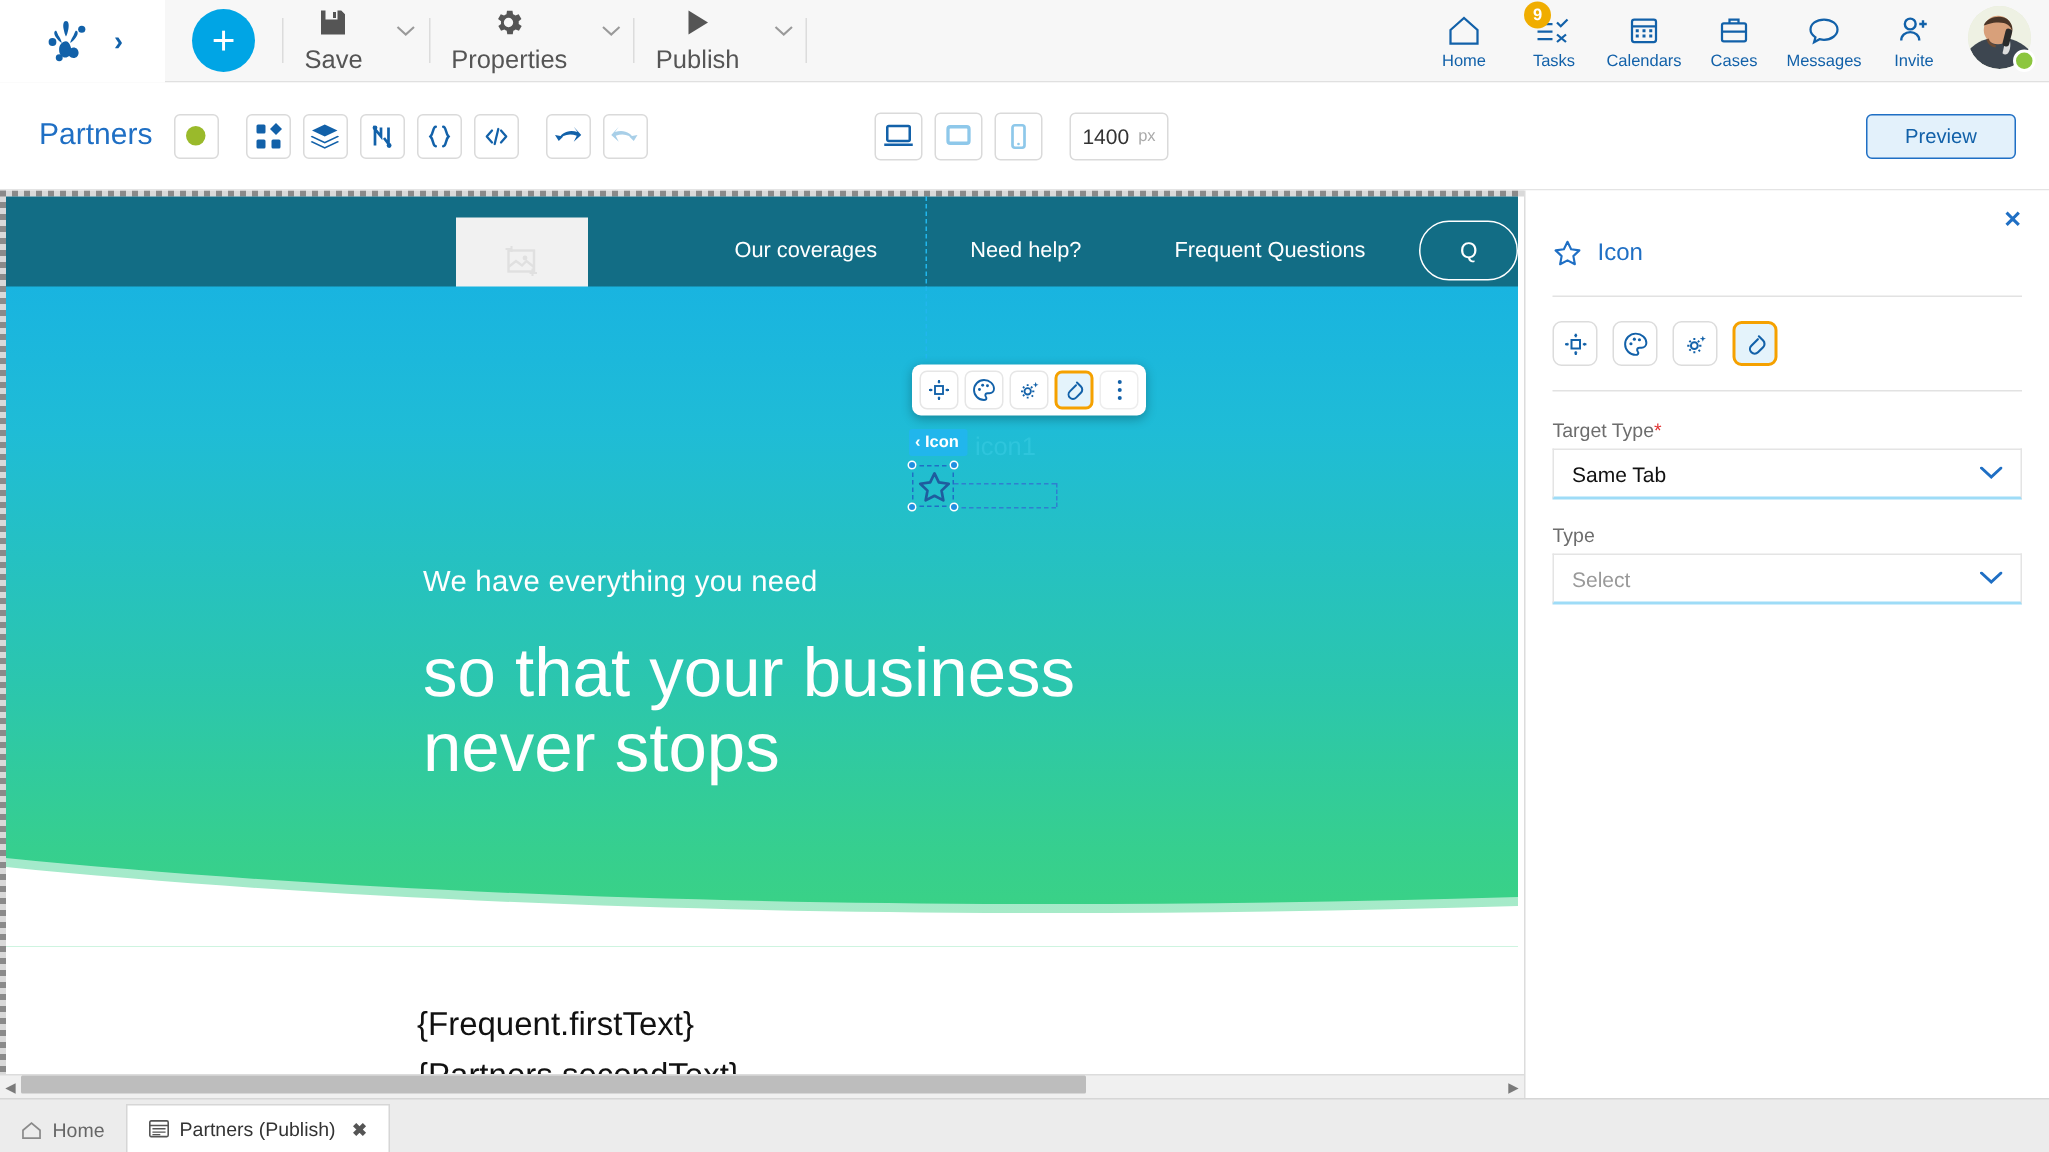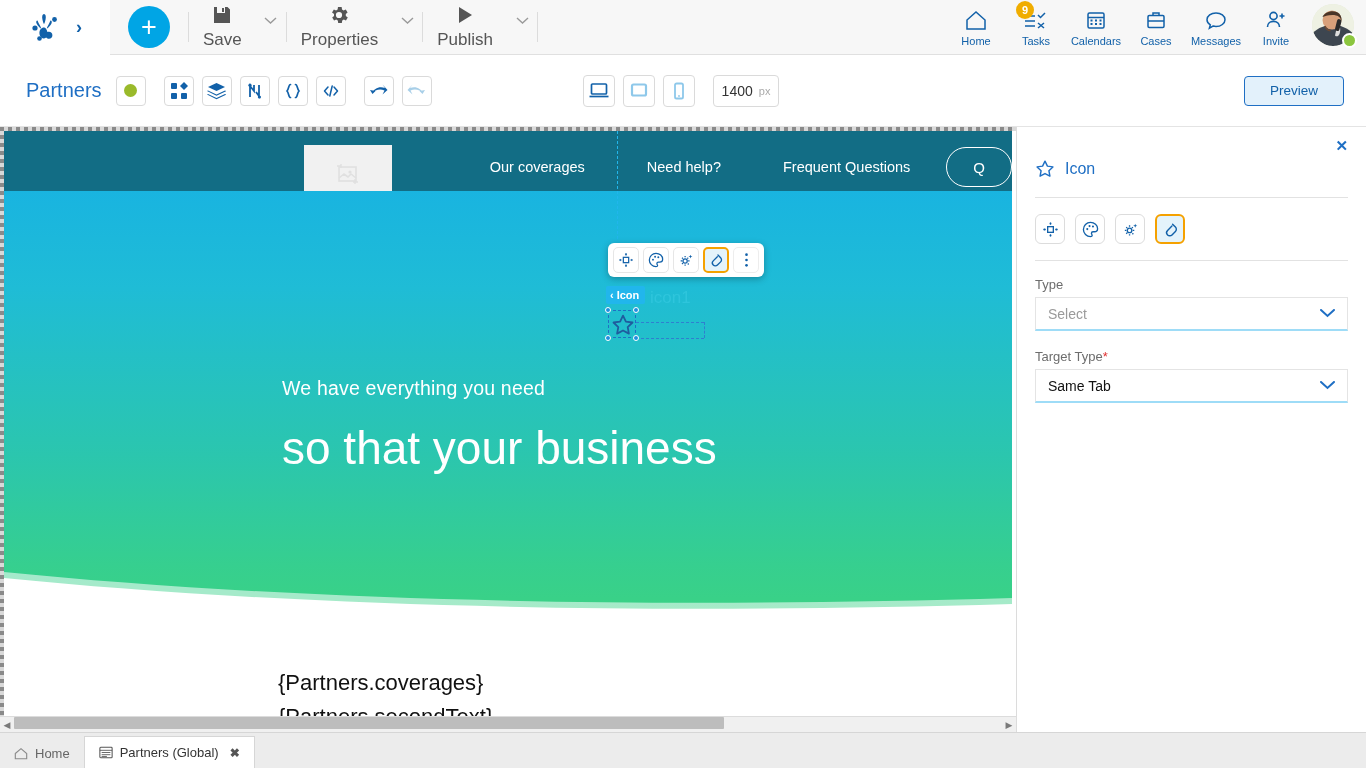--- a/index.html
+++ b/index.html
@@ -577,24 +577,25 @@
     </div>
 
     <div class="hero">
       <svg class="wave" viewBox="0 0 1008 90" preserveAspectRatio="none">
         <path d="M0 36 C 260 62, 600 74, 1008 62 L1008 90 L0 90 Z" fill="#ffffff"></path>
         <path d="M0 30 C 260 56, 600 68, 1008 56 L1008 68 C 600 80, 260 68, 0 42 Z" fill="#ffffff" opacity="0.55"></path>
       </svg>
       <div class="hero-sub">We have everything you need</div>
       <div class="hero-h1">
         <span>so that your business</span><br>
-      </div>
-    </div>
-
-    <div class="token-line" style="top:543px">{Partners.coverages}</div>
+        <span>never stops</span>
+      </div>
+    </div>
+
+    <div class="token-line" style="top:543px">{Frequent.firstText}</div>
     <div class="token-line" style="top:577px">{Partners.secondText}</div>
 
     <div class="guide-v" style="left:617px; top:4px; height:108px;"></div>
 
     <div class="float-toolbar" style="top:116px; left:608px;">
       <div class="ft-btn">
         <span>
           <svg width="16" height="16" viewBox="0 0 18 18">
               <g stroke="#1261a9" stroke-width="1.4" fill="none">
             <rect x="6" y="6" width="6" height="6"></rect>
@@ -721,62 +722,62 @@
       <div class="rp-tab active">
         <span>
           <svg width="17" height="17" viewBox="0 0 18 18">
             <path d="M11.2 3.4l3 3c1.3 1.3 1.3 3.4 0 4.7l-3.6 3.6c-1.3 1.3-3.4 1.3-4.7 0-1.3-1.3-1.3-3.4 0-4.7l4.6-4.6" fill="none" stroke="#1261a9" stroke-width="1.5" stroke-linecap="round"></path>
           </svg>
         </span>
       </div>
     </div>
 
     <div class="rp-divider" style="margin-top:16px"></div>
+
+    <div class="fld" style="margin-top:18px">
+      <div class="fld-label">
+        <span>Target Type</span><span class="req">*</span>
+      </div>
+      <div class="sel-ctl">
+        <span class="vv">Same Tab</span>
+        <span class="chev">
+          <svg width="15" height="9" viewBox="0 0 15 9">
+              <path d="M1 1l6.5 6L14 1" stroke="#1f6fc4" stroke-width="2" fill="none" stroke-linecap="round"></path>
+            </svg>
+        </span>
+      </div>
+    </div>
 
     <div class="fld" style="margin-top:16px">
       <div class="fld-label">Type</div>
       <div class="sel-ctl">
         <span class="ph">Select</span>
         <span class="chev">
           <svg width="15" height="9" viewBox="0 0 15 9">
               <path d="M1 1l6.5 6L14 1" stroke="#1f6fc4" stroke-width="2" fill="none" stroke-linecap="round"></path>
             </svg>
         </span>
       </div>
     </div>
-
-    <div class="fld" style="margin-top:18px">
-      <div class="fld-label">
-        <span>Target Type</span><span class="req">*</span>
-      </div>
-      <div class="sel-ctl">
-        <span class="vv">Same Tab</span>
-        <span class="chev">
-          <svg width="15" height="9" viewBox="0 0 15 9">
-              <path d="M1 1l6.5 6L14 1" stroke="#1f6fc4" stroke-width="2" fill="none" stroke-linecap="round"></path>
-            </svg>
-        </span>
-      </div>
-    </div>
   </div>
 
   <div class="bottombar">
     <div class="btab">
       <span>
         <svg width="14" height="13" viewBox="0 0 16 14">
             <path d="M1.5 7L8 1.5 14.5 7v6h-13z" fill="none" stroke="#8a8a8a" stroke-width="1.3"></path>
           </svg>
       </span>
       <span>Home</span>
     </div>
     <div class="btab active">
       <span>
         <svg width="14" height="13" viewBox="0 0 16 14">
           <rect x="1" y="1" width="14" height="12" rx="1" fill="none" stroke="#555" stroke-width="1.2"></rect>
           <path d="M1 4.5h14M3 7h10M3 9.5h10M3 11.5h6" stroke="#555" stroke-width="1"></path>
         </svg>
       </span>
-      <span>Partners (Global)</span>
+      <span>Partners (Publish)</span>
       <span class="x">✖</span>
     </div>
   </div>
 
 </div>
 
 </body></html>

